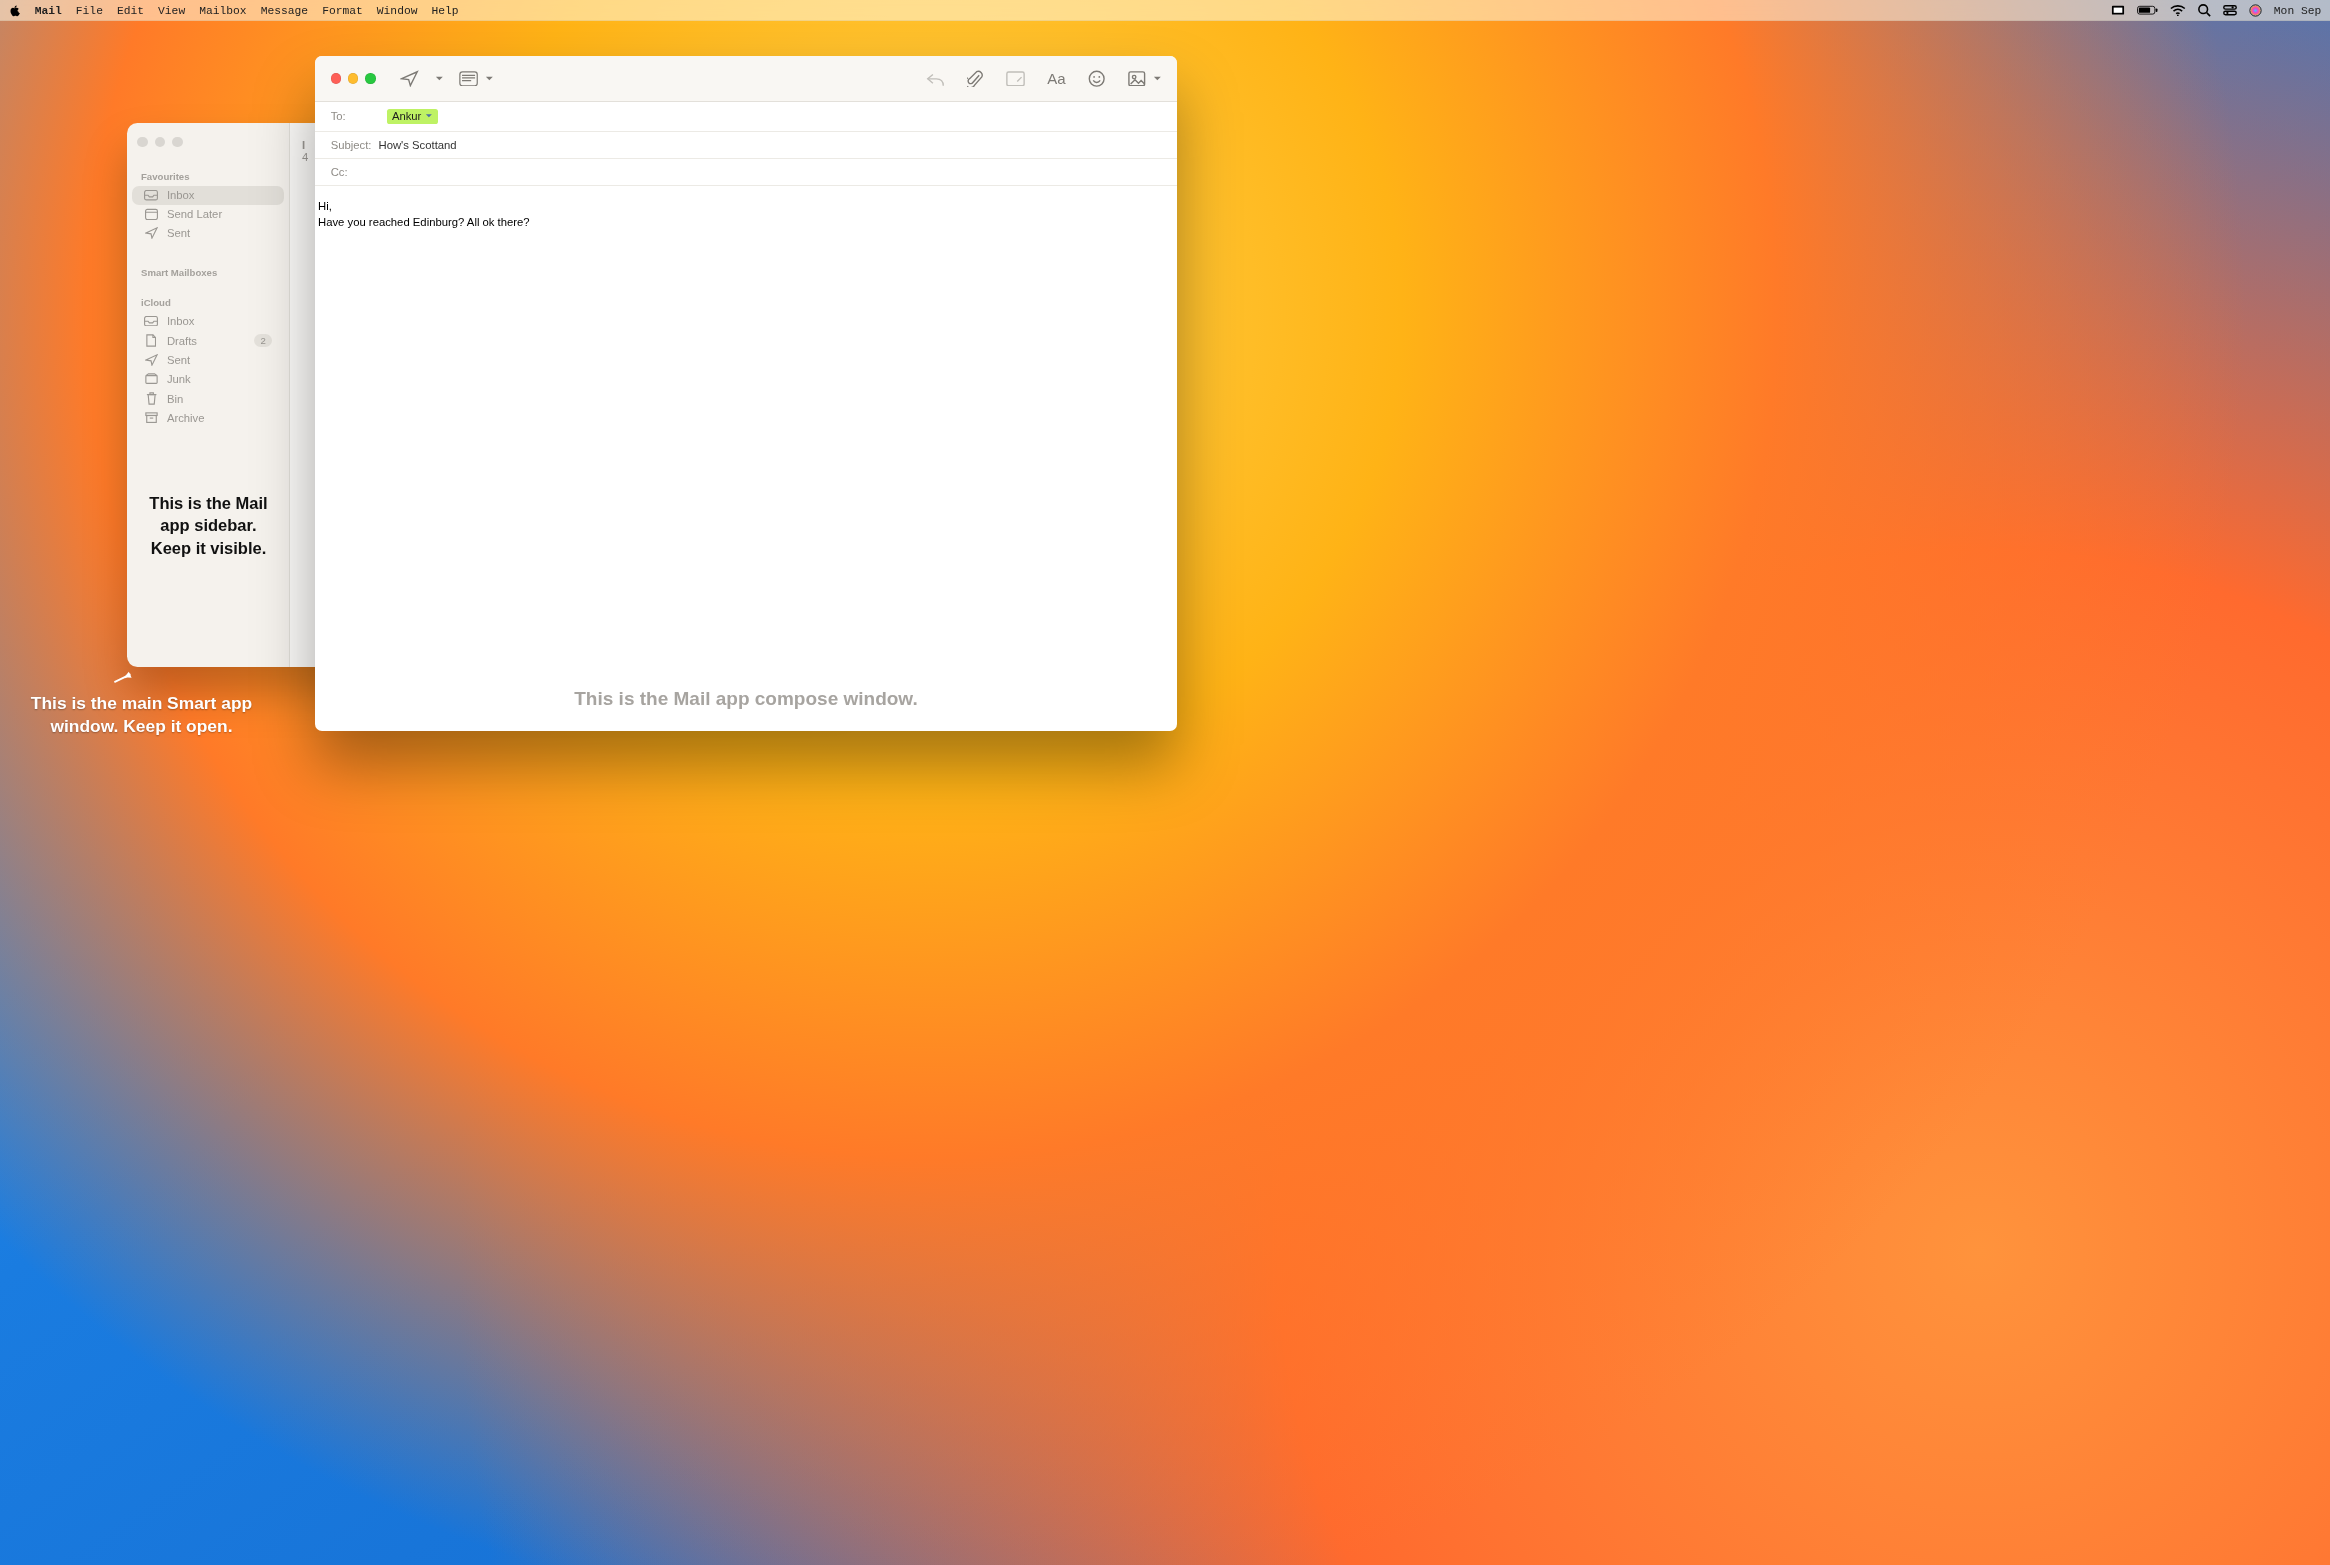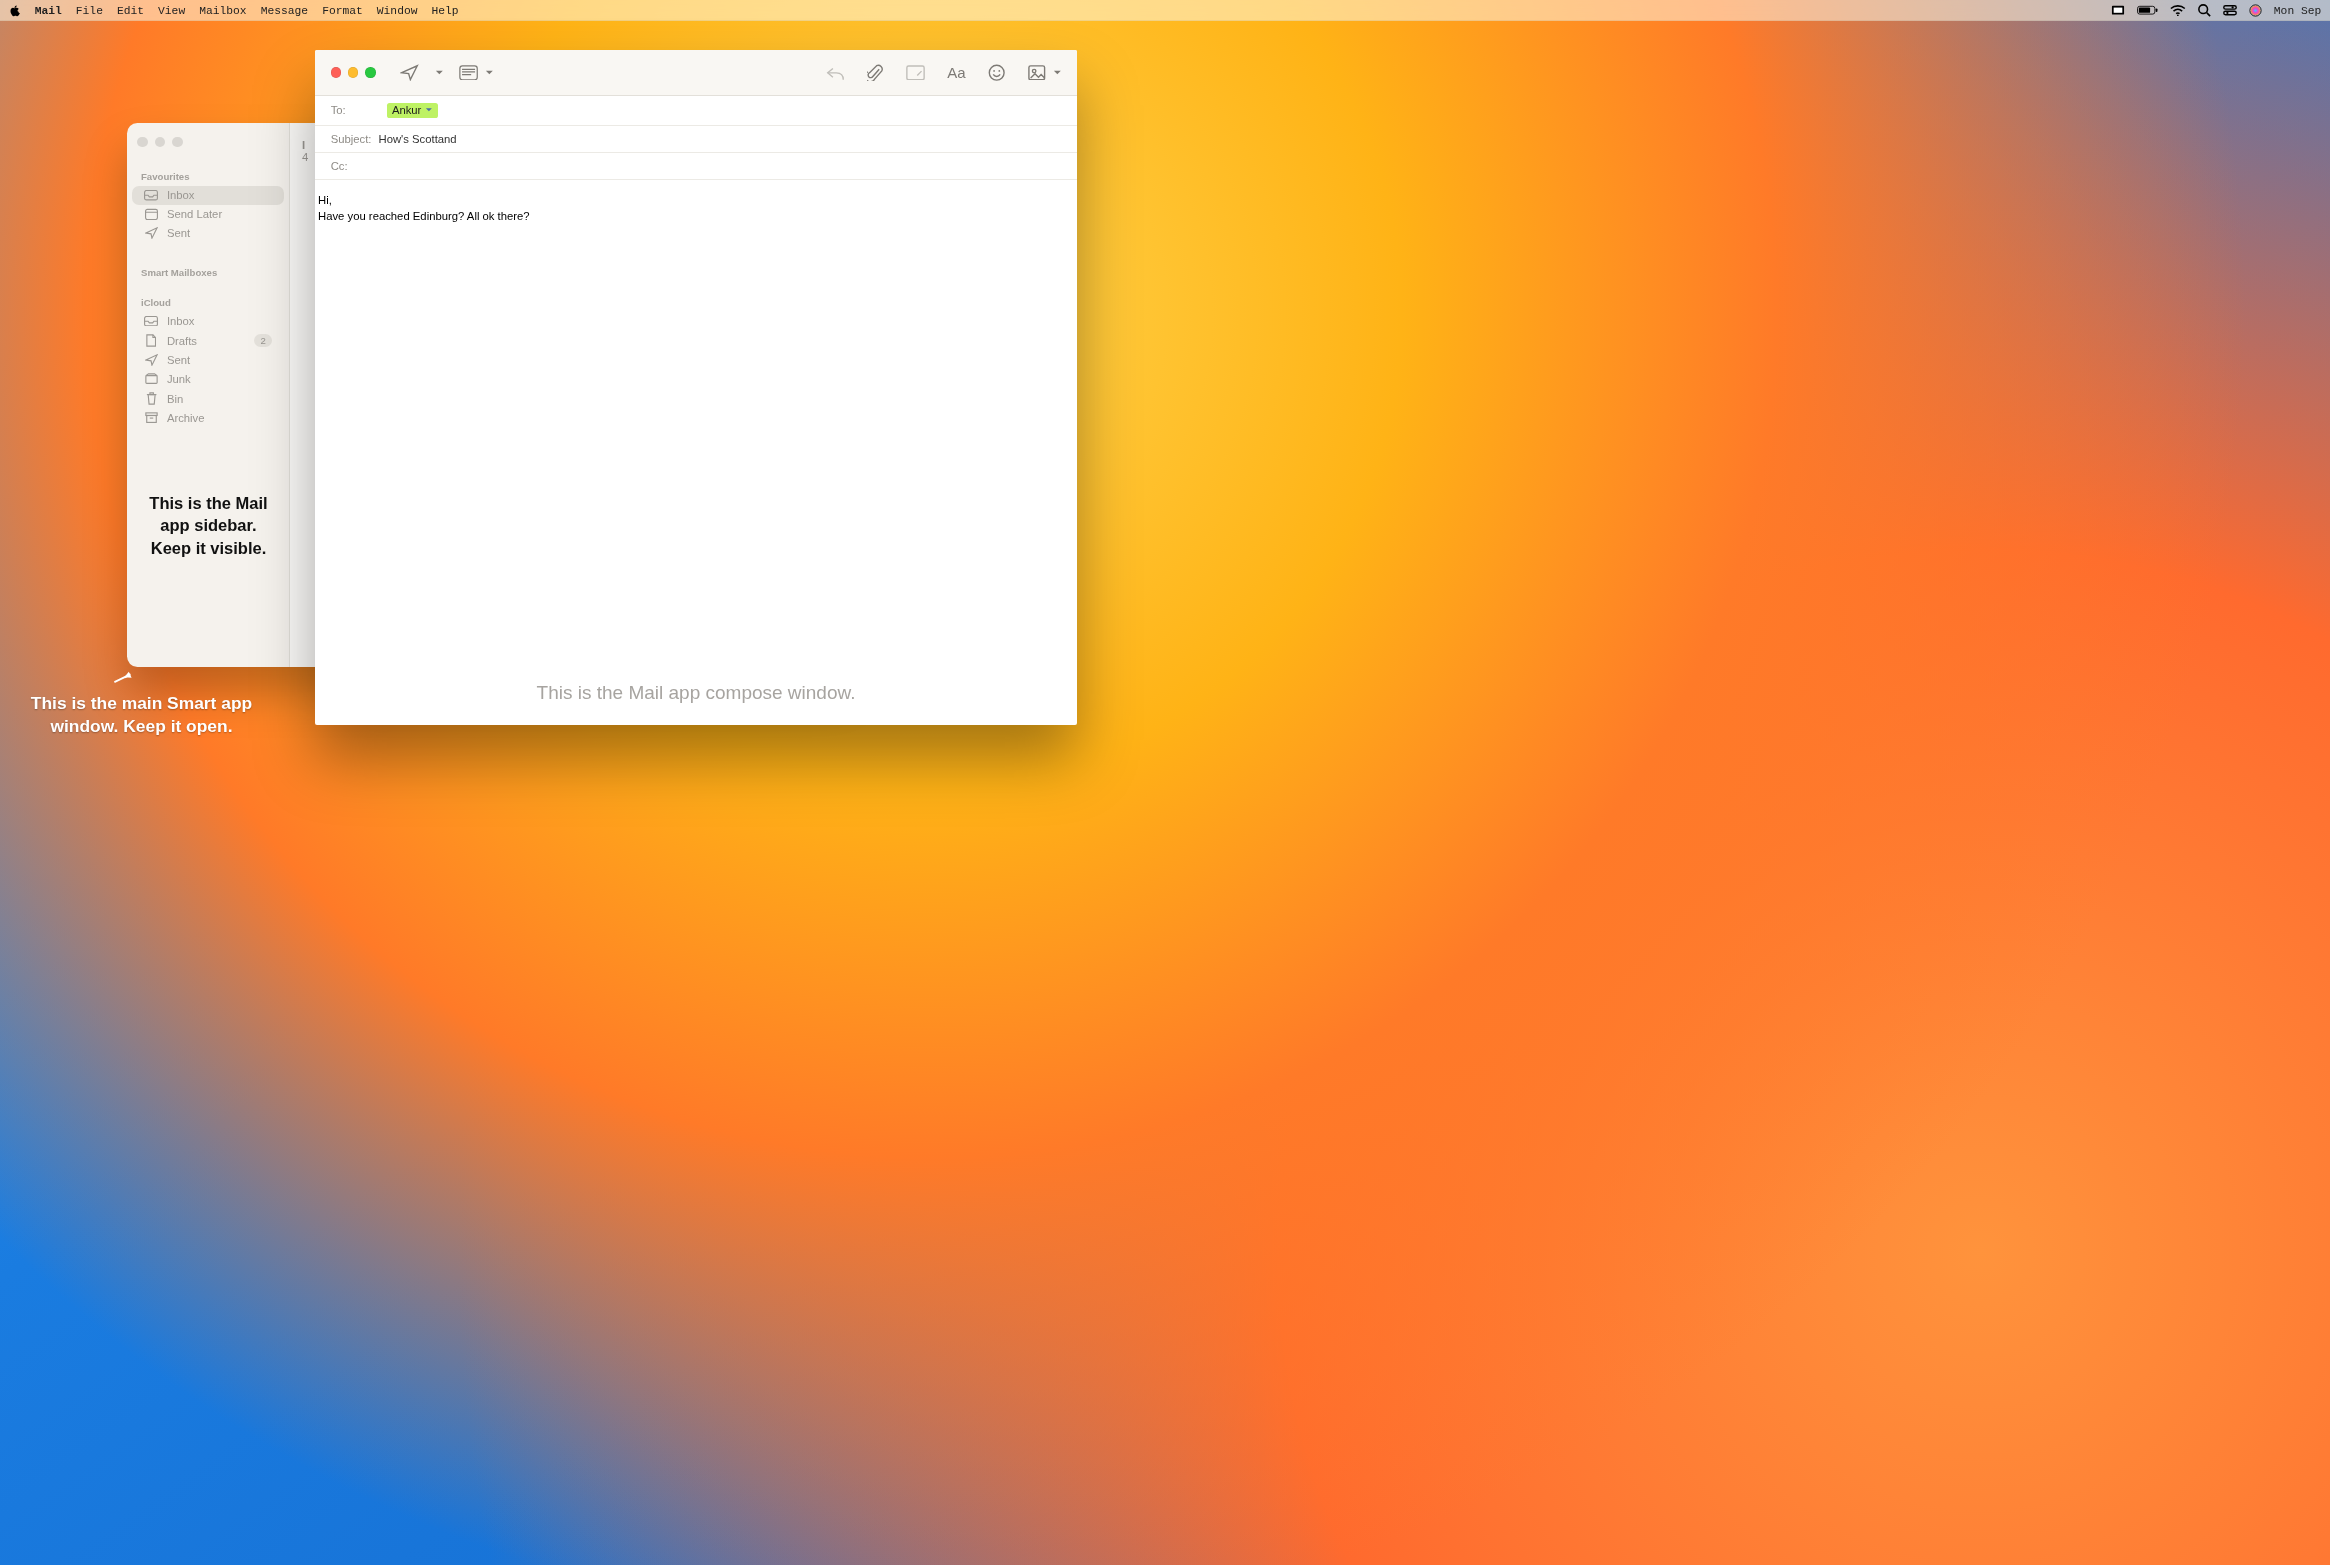--- a/index.html
+++ b/index.html
@@ -152,25 +152,25 @@
     top:668px;
     left:113px;
     color:#fff;
     transform:rotate(25deg);
   }
 
   
   .compose-window {
     position:absolute;
     left:315px;
-    top:50px;
-    width:762px;
+    top:56px;
+    width:862px;
     height:675px;
     background:#fff;
-    border-radius:2px;
+    border-radius:7px;
     box-shadow: 0 35px 61px rgba(0,0,0,0.35);
     overflow:hidden;
     font-size:11.3px;
   }
   .compose-toolbar {
     height:45px;
     background:#f9f7f3;
     border-bottom:0.9px solid #e3e0da;
     display:flex;
     align-items:center;
@@ -216,21 +216,21 @@
     font-size:11.3px;
     line-height:1.45;
     white-space:pre-line;
   }
   .compose-annot {
     position:absolute;
     bottom:19px;
     left:0; right:0;
     text-align:center;
     color:#a7a4a0;
-    font-weight:400;
+    font-weight:700;
     font-size:19px;
     line-height:1.3;
   }
 
 </style>
 </head>
 <body>
 
 <div class="wallpaper"></div>
 

